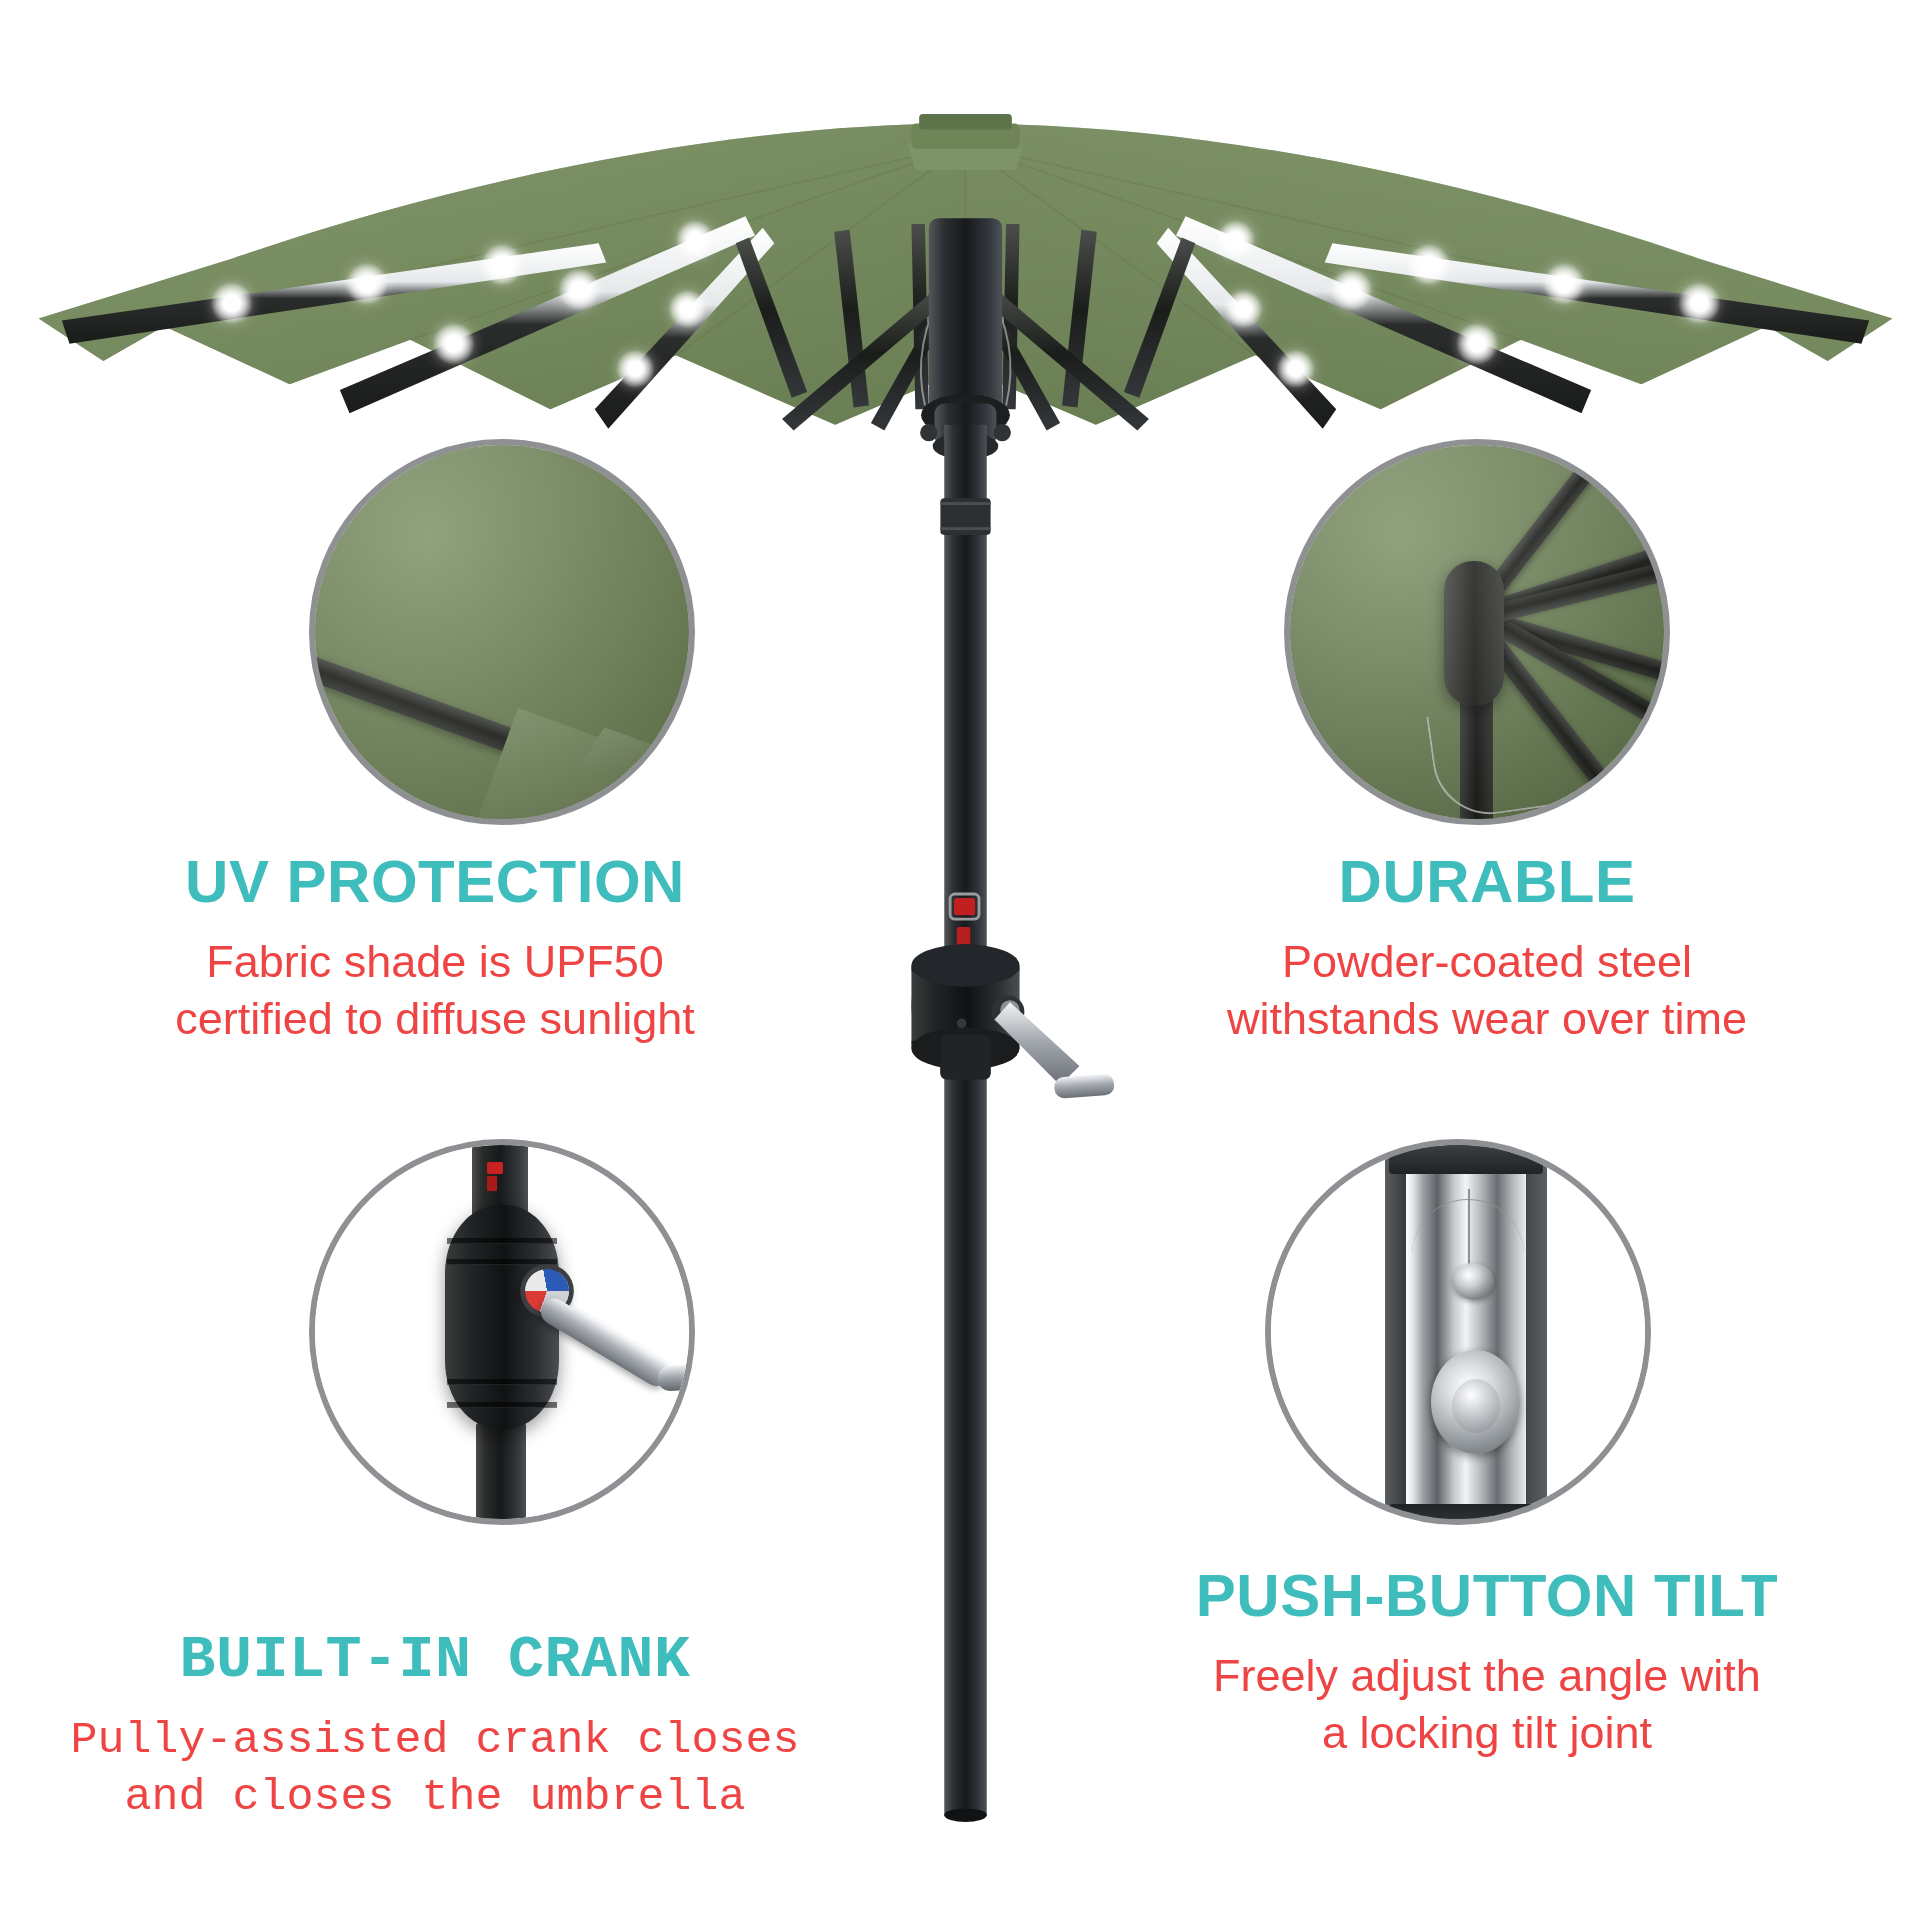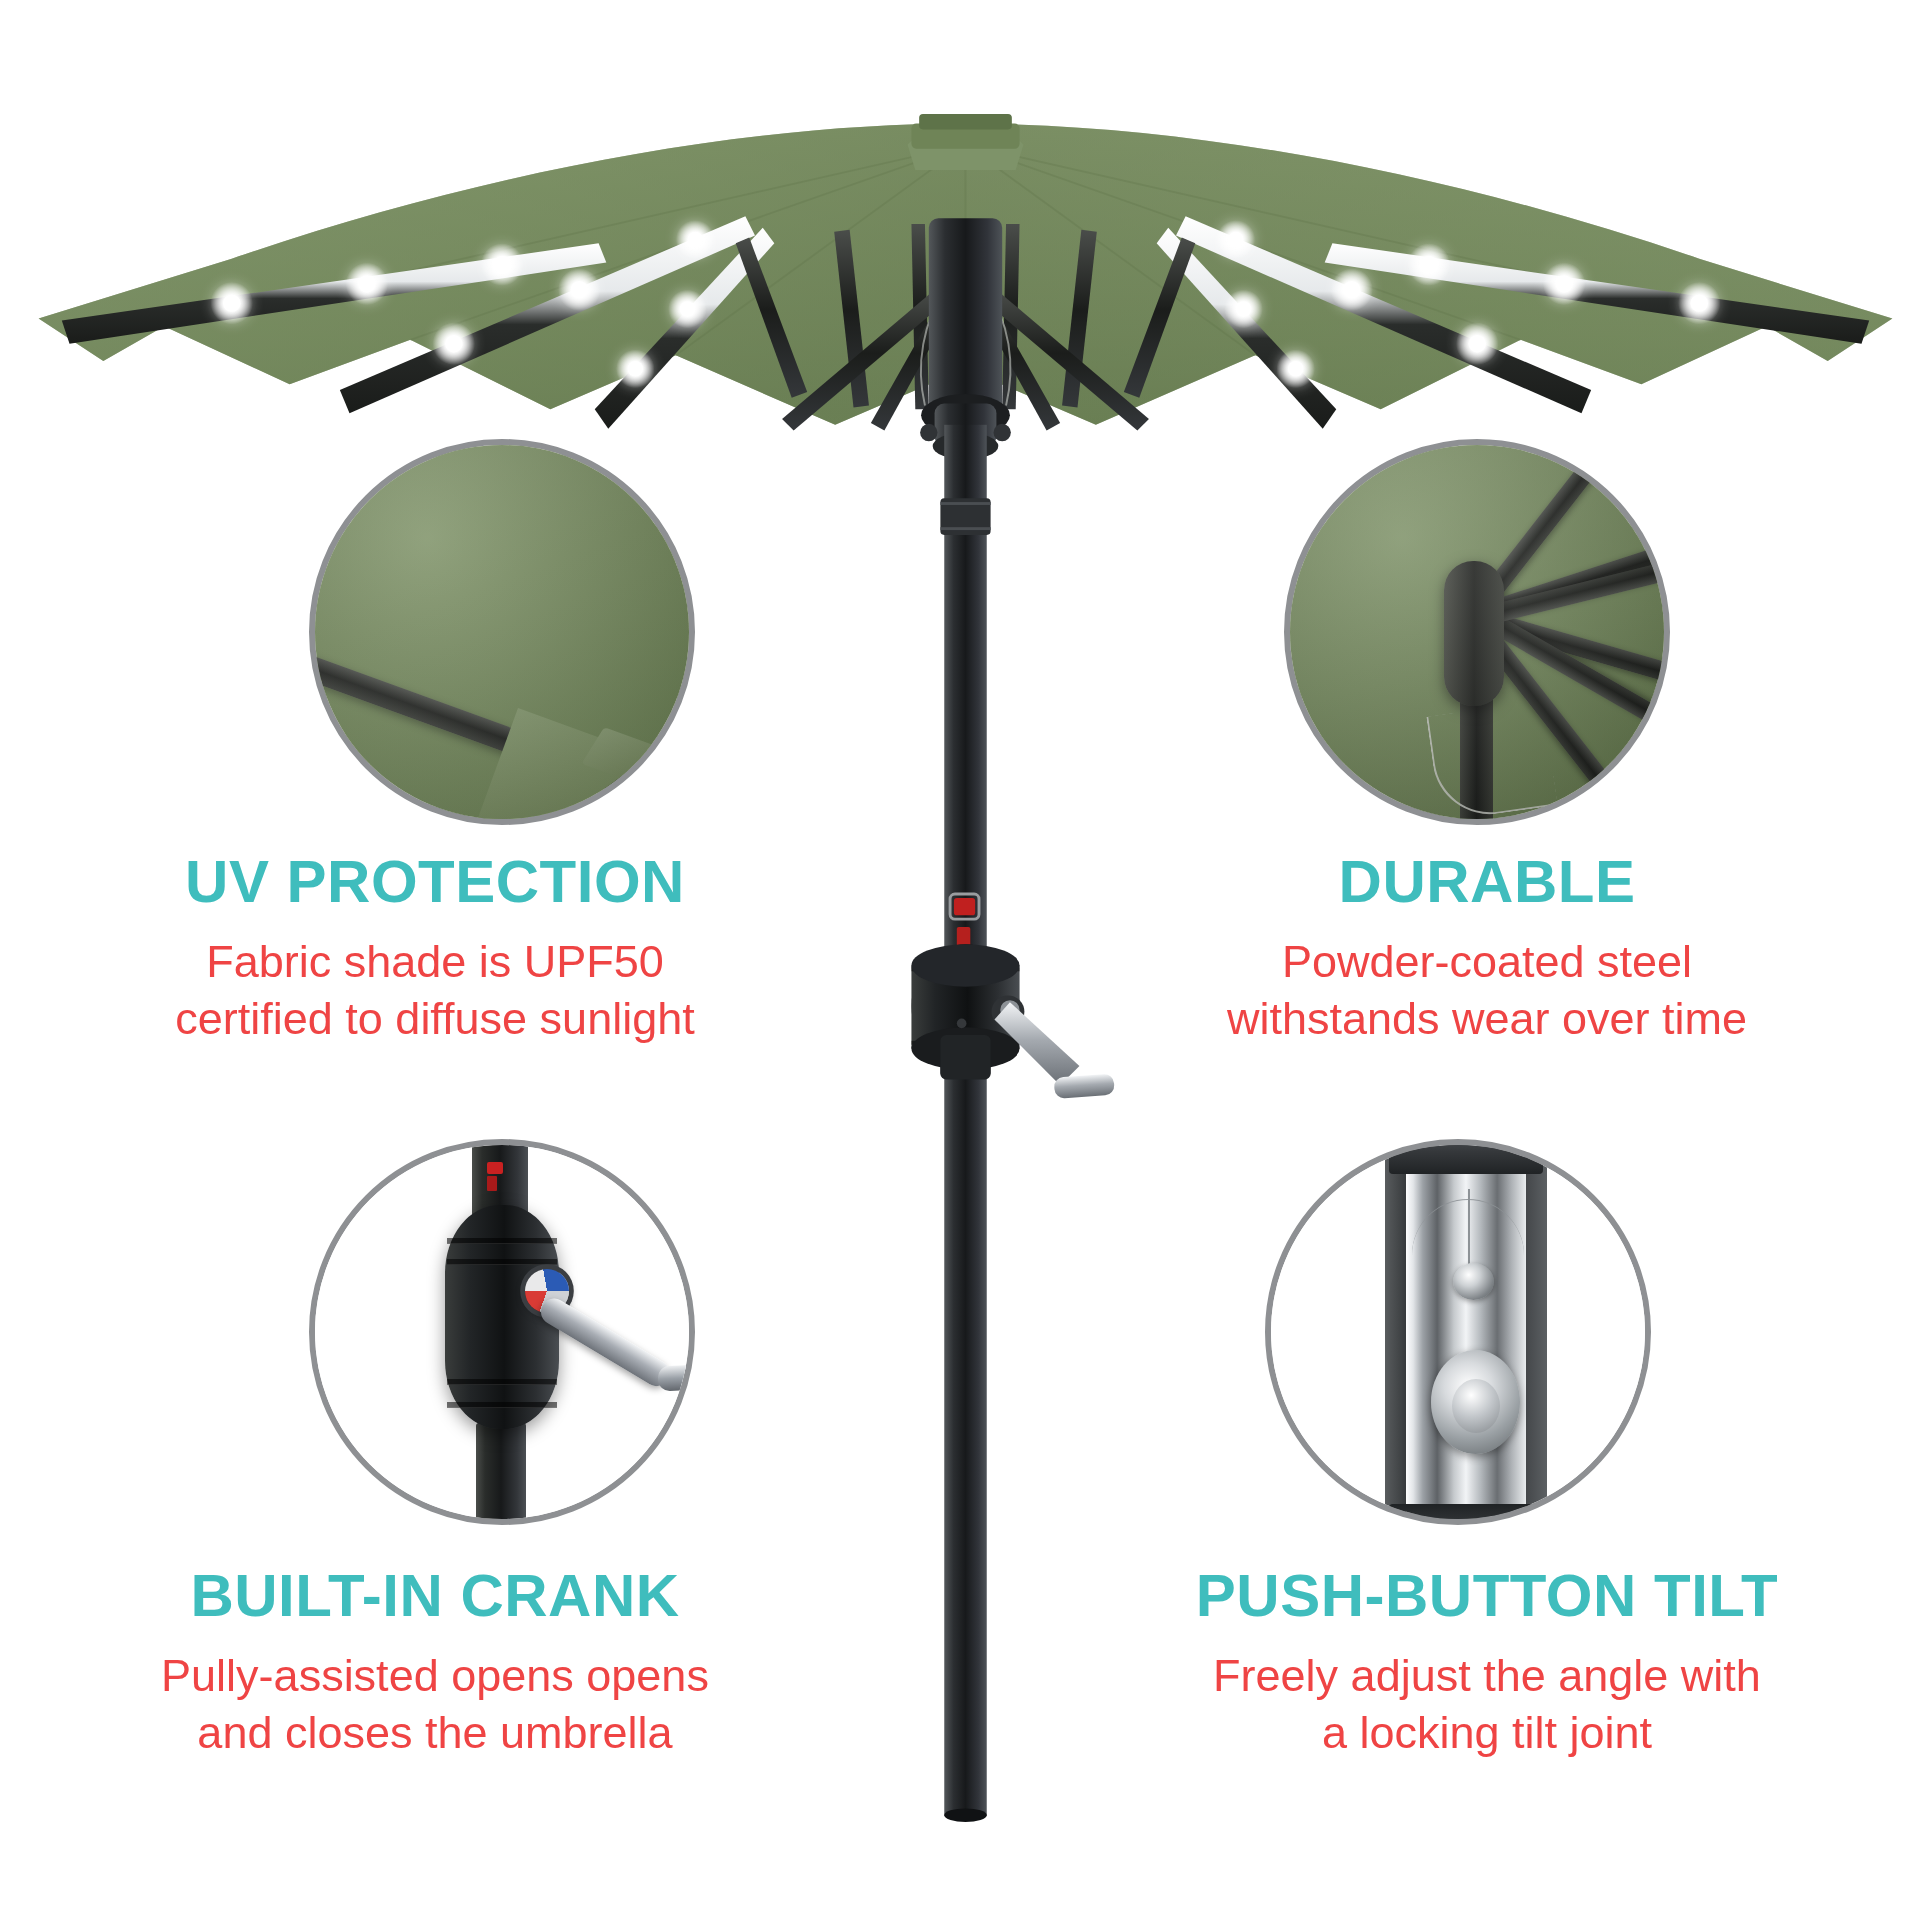--- a/index.html
+++ b/index.html
@@ -53,21 +53,21 @@
     color: #ef4444;
     font-size: 45px;
     font-weight: 300;
     line-height: 1.26;
     margin: 0;
   }
   .feature-desc .ln { display: block; }
 
   #block-uv        { left: 39px;   top: 850px; }
   #block-durable   { left: 1091px; top: 850px; text-align: center; }
-  #block-crank     { left: 39px;   top: 1564px; }
+  #block-crank     { left: 39px;   top: 1629px; font-family: Liberation Mono, monospace; }
   #block-tilt      { left: 1091px; top: 1564px; }
 
   
   .callout {
     position: absolute;
     border-radius: 50%;
     border: 6.8px solid #8e9093;
     overflow: hidden;
     background: #ffffff;
     box-sizing: border-box;
@@ -579,21 +579,21 @@
     <h2 class="feature-title">DURABLE</h2>
     <p class="feature-desc">
       <span class="ln">Powder-coated steel</span>
       <span class="ln">withstands wear over time</span>
     </p>
   </div>
 
   <div class="feature-block" id="block-crank">
     <h2 class="feature-title">BUILT-IN CRANK</h2>
     <p class="feature-desc">
-      <span class="ln">Pully-assisted opens opens</span>
+      <span class="ln">Pully-assisted crank closes</span>
       <span class="ln">and closes the umbrella</span>
     </p>
   </div>
 
   <div class="feature-block" id="block-tilt">
     <h2 class="feature-title">PUSH-BUTTON TILT</h2>
     <p class="feature-desc">
       <span class="ln">Freely adjust the angle with</span>
       <span class="ln">a locking tilt joint</span>
     </p>

